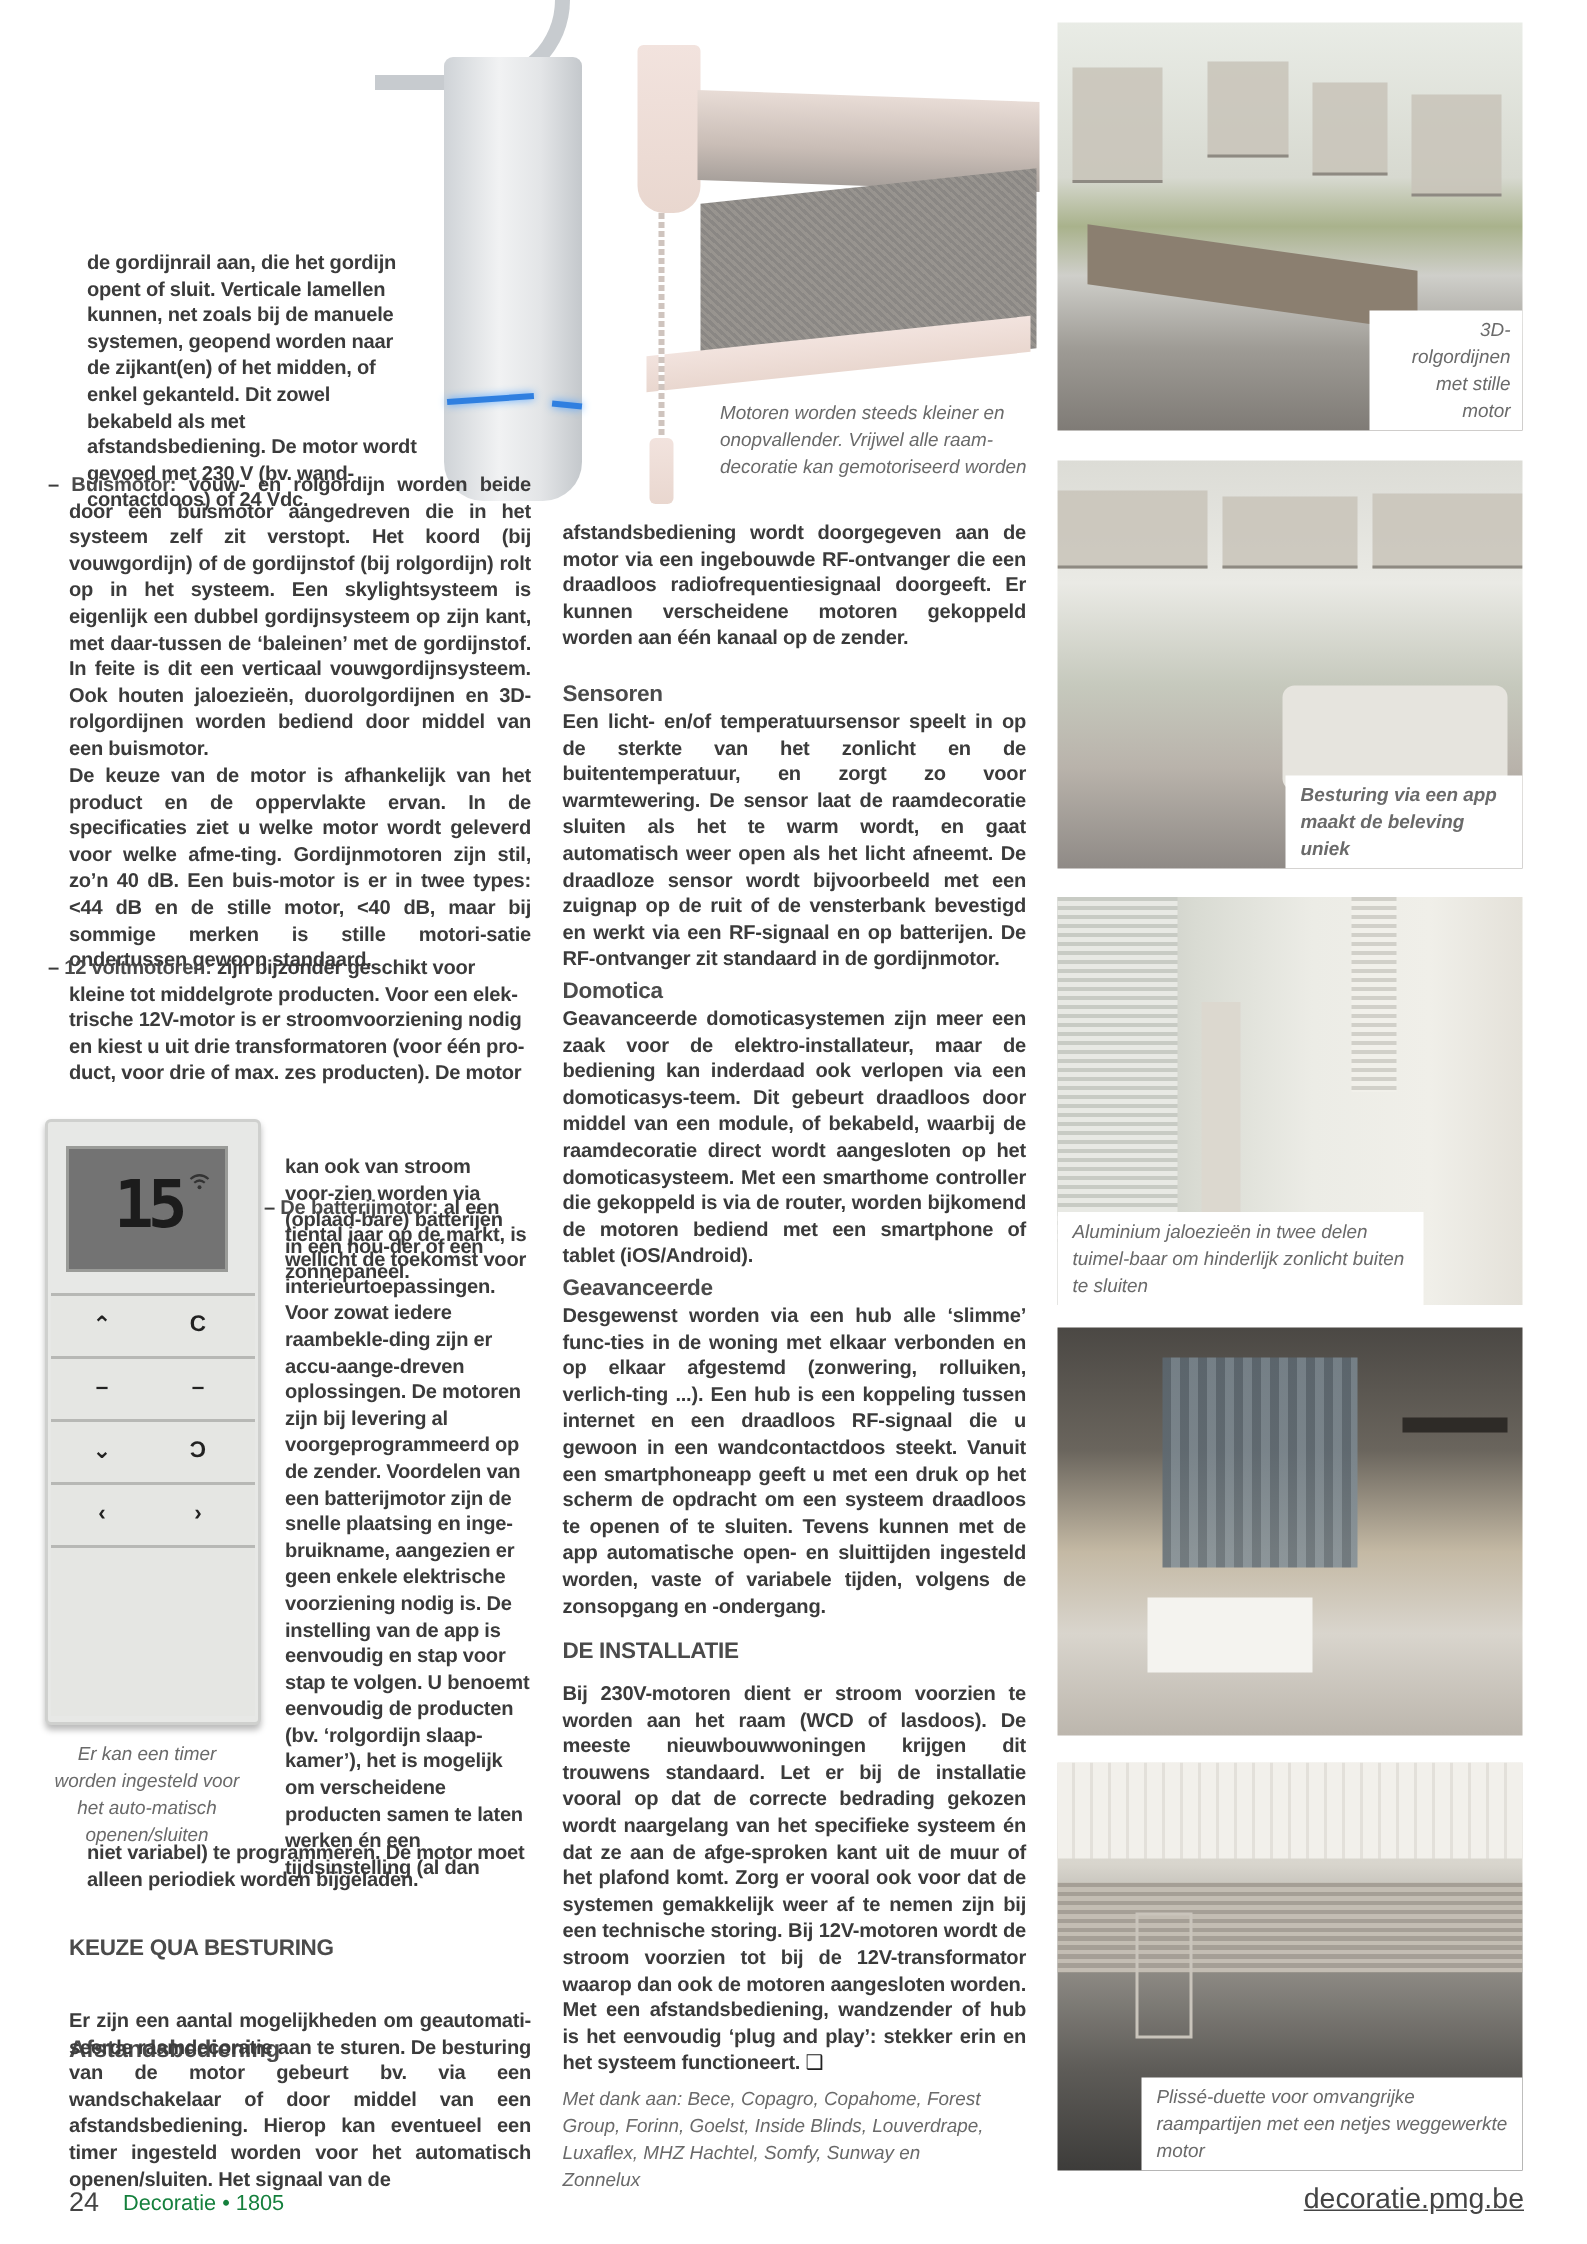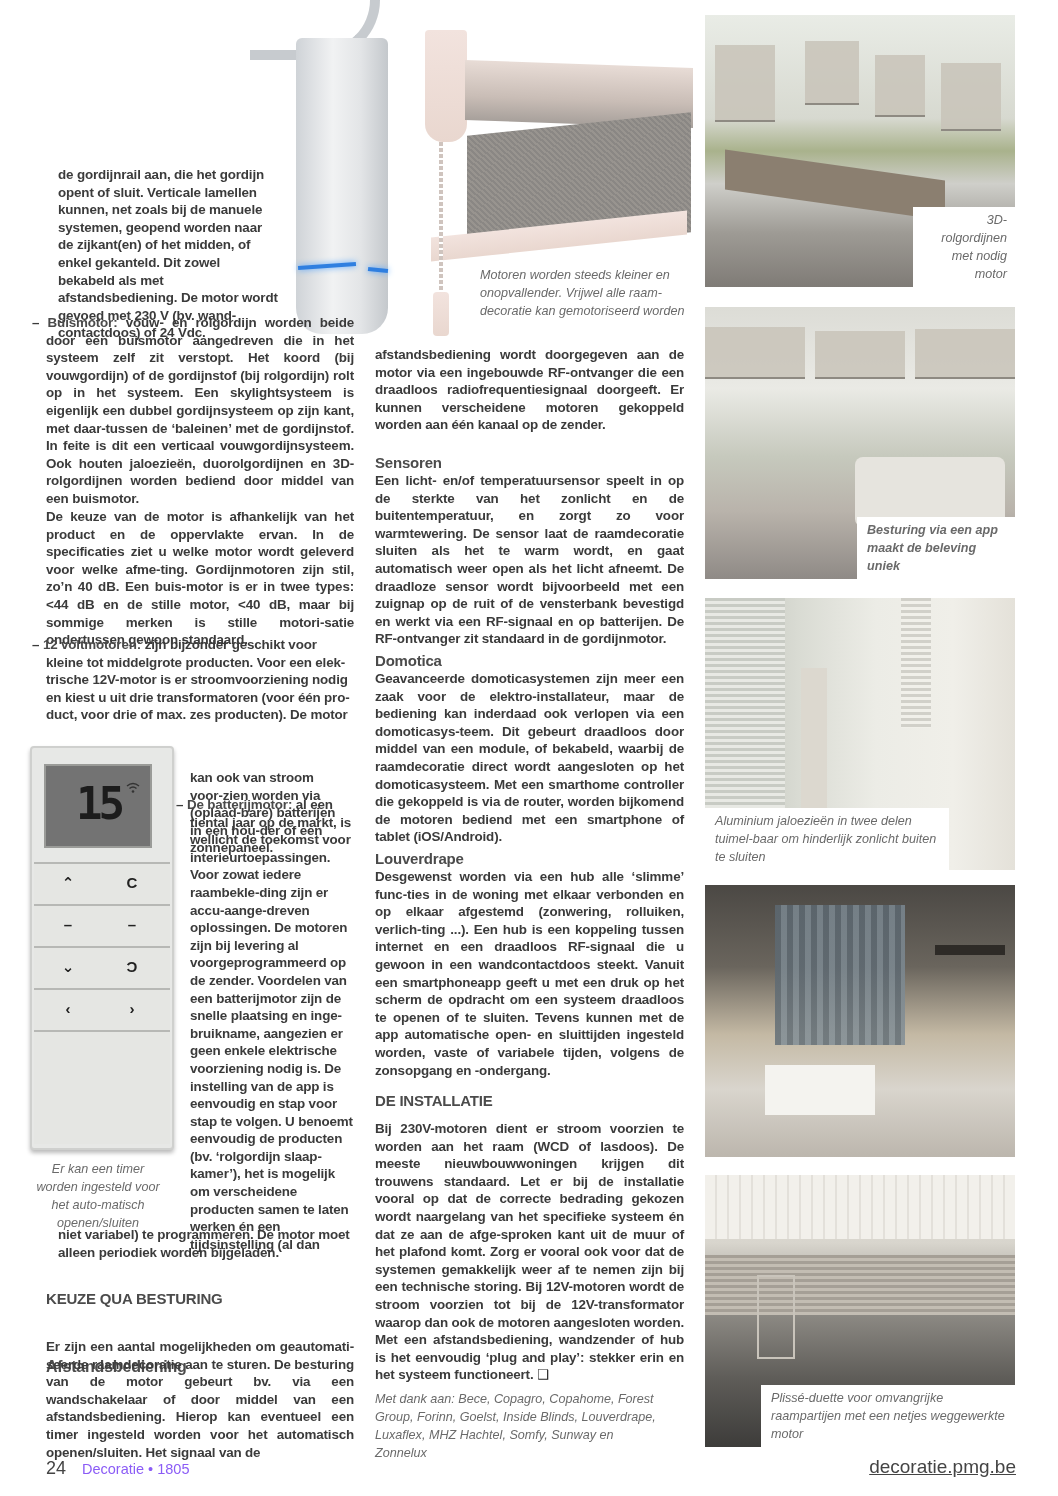--- a/index.html
+++ b/index.html
@@ -29,21 +29,21 @@
   .lcdnum{position:absolute;left:30px;top:12px;font-family:"DejaVu Sans Mono",monospace;font-size:44px;font-weight:bold;color:#1c1c1c;letter-spacing:-4px;}
   .wifi{position:absolute;left:80px;top:16px;font-size:12px;color:#333;}
   .rrow{position:absolute;left:2px;width:136px;height:40px;border-top:2px solid #b7b8b5;background:#e5e6e3;}
   .rbtn{position:absolute;top:10px;font-size:15px;font-weight:bold;color:#222;width:20px;text-align:center;cursor:pointer;}
   
   .motor{background:linear-gradient(90deg,#cfd3d7 0%,#f1f2f3 40%,#e3e5e7 70%,#c4c8cc 100%);border-radius:6px 6px 26px 26px;}
   .ledline{position:absolute;height:4px;background:#2f7fe0;box-shadow:0 0 6px #55a5ff;}
   .roller{background:linear-gradient(180deg,#f2e3de 0%,#e9d7cf 100%);}
   .fabric{background:repeating-linear-gradient(45deg,#8a8784 0 2px,#98948f 2px 4px);}
   .footer-num{font-size:18px;color:#444;}
-  .footer-mag{font-size:14.5px;color:#8b5cf6;text-align:center;}
+  .footer-mag{font-size:14.5px;color:#15803d;text-align:center;}
   .footer-url{font-size:19px;color:#444;text-decoration:underline;}
 </style>
 </head>
 <body>
 
 <div class="abs" style="left:240px;top:0;width:160px;height:340px;">
   <div class="abs" style="left:10px;top:-20px;width:120px;height:70px;border-radius:0 0 60px 0;border:10px solid #c7cbcf;border-top:none;border-left:none;"></div>
   <div class="abs motor" style="left:56px;top:38px;width:92px;height:296px;"></div>
   <div class="ledline" style="left:58px;top:264px;width:58px;transform:rotate(-4deg);"></div>
   <div class="ledline" style="left:128px;top:268px;width:20px;transform:rotate(6deg);"></div>
@@ -118,38 +118,38 @@
 <div class="abs txt just" style="left:46px;top:1338px;width:308px;">Er zijn een aantal mogelijkheden om geautomati-seerde raamdecoratie aan te sturen. De besturing van de motor gebeurt bv. via een wandschakelaar of door middel van een afstandsbediening. Hierop kan eventueel een timer ingesteld worden voor het automatisch openen/sluiten. Het signaal van de</div>
 
 <div class="abs txt just" style="left:375px;top:346px;width:309px;">afstandsbediening wordt doorgegeven aan de motor via een ingebouwde RF-ontvanger die een draadloos radiofrequentiesignaal doorgeeft. Er kunnen verscheidene motoren gekoppeld worden aan één kanaal op de zender.</div>
 
 <h3 class="abs sub" style="left:375px;top:454px;">Sensoren</h3>
 <div class="abs txt just" style="left:375px;top:472px;width:309px;">Een licht- en/of temperatuursensor speelt in op de sterkte van het zonlicht en de buitentemperatuur, en zorgt zo voor warmtewering. De sensor laat de raamdecoratie sluiten als het te warm wordt, en gaat automatisch weer open als het licht afneemt. De draadloze sensor wordt bijvoorbeeld met een zuignap op de ruit of de vensterbank bevestigd en werkt via een RF-signaal en op batterijen. De RF-ontvanger zit standaard in de gordijnmotor.</div>
 
 <h3 class="abs sub" style="left:375px;top:652px;">Domotica</h3>
 <div class="abs txt just" style="left:375px;top:670px;width:309px;">Geavanceerde domoticasystemen zijn meer een zaak voor de elektro-installateur, maar de bediening kan inderdaad ook verlopen via een domoticasys-teem. Dit gebeurt draadloos door middel van een module, of bekabeld, waarbij de raamdecoratie direct wordt aangesloten op het domoticasysteem. Met een smarthome controller die gekoppeld is via de router, worden bijkomend de motoren bediend met een smartphone of tablet (iOS/Android).</div>
 
-<h3 class="abs sub" style="left:375px;top:850px;">Louverdrape</h3>
+<h3 class="abs sub" style="left:375px;top:850px;">Geavanceerde</h3>
 <div class="abs txt just" style="left:375px;top:868px;width:309px;">Desgewenst worden via een hub alle ‘slimme’ func-ties in de woning met elkaar verbonden en op elkaar afgestemd (zonwering, rolluiken, verlich-ting ...). Een hub is een koppeling tussen internet en een draadloos RF-signaal die u gewoon in een wandcontactdoos steekt. Vanuit een smartphoneapp geeft u met een druk op het scherm de opdracht om een systeem draadloos te openen of te sluiten. Tevens kunnen met de app automatische open- en sluittijden ingesteld worden, vaste of variabele tijden, volgens de zonsopgang en -ondergang.</div>
 
 <h2 class="abs sec" style="left:375px;top:1092px;">DE INSTALLATIE</h2>
 <div class="abs txt just" style="left:375px;top:1120px;width:309px;">
   <span>Bij 230V-motoren dient er stroom voorzien te worden aan het raam (WCD of lasdoos). De meeste nieuwbouwwoningen krijgen dit trouwens standaard. Let er bij de installatie vooral op dat de correcte bedrading gekozen wordt naargelang van het specifieke systeem én dat ze aan de afge-sproken kant uit de muur of het plafond komt. Zorg er vooral ook voor dat de systemen gemakkelijk weer af te nemen zijn bij een technische storing. Bij 12V-motoren wordt de stroom voorzien tot bij de 12V-transformator waarop dan ook de motoren aangesloten worden. Met een afstandsbediening, wandzender of hub is het eenvoudig ‘plug and play’: stekker erin en het systeem functioneert.</span>
   <span style="color:#222;">❑</span>
 </div>
 
 <div class="abs cap" style="left:375px;top:1390px;width:290px;">Met dank aan: Bece, Copagro, Copahome, Forest Group, Forinn, Goelst, Inside Blinds, Louverdrape, Luxaflex, MHZ Hachtel, Somfy, Sunway en Zonnelux</div>
 
 <div class="abs photo room1" style="left:705px;top:15px;width:310px;height:272px;">
   <div class="blind" style="left:10px;top:30px;width:60px;height:75px;"></div>
   <div class="blind" style="left:100px;top:26px;width:54px;height:62px;"></div>
   <div class="blind" style="left:170px;top:40px;width:50px;height:60px;"></div>
   <div class="blind" style="left:236px;top:48px;width:60px;height:66px;"></div>
   <div class="abs" style="left:20px;top:150px;width:220px;height:40px;background:#8b7f70;transform:skewY(8deg);"></div>
-  <div class="abs capbox cap" style="right:0;bottom:0;width:84px;text-align:right;">3D-rolgordijnen met nodig motor</div>
+  <div class="abs capbox cap" style="right:0;bottom:0;width:84px;text-align:right;">3D-rolgordijnen met stille motor</div>
 </div>
 
 <div class="abs photo room2" style="left:705px;top:307px;width:310px;height:272px;">
   <div class="blind" style="left:0;top:20px;width:100px;height:50px;"></div>
   <div class="blind" style="left:110px;top:24px;width:90px;height:46px;"></div>
   <div class="blind" style="left:210px;top:22px;width:100px;height:48px;"></div>
   <div class="abs" style="left:150px;top:150px;width:150px;height:70px;background:#e6e4de;border-radius:8px;"></div>
   <div class="abs capbox cap" style="right:0;bottom:0;width:140px;font-weight:bold;">Besturing via een app maakt de beleving uniek</div>
 </div>
 

